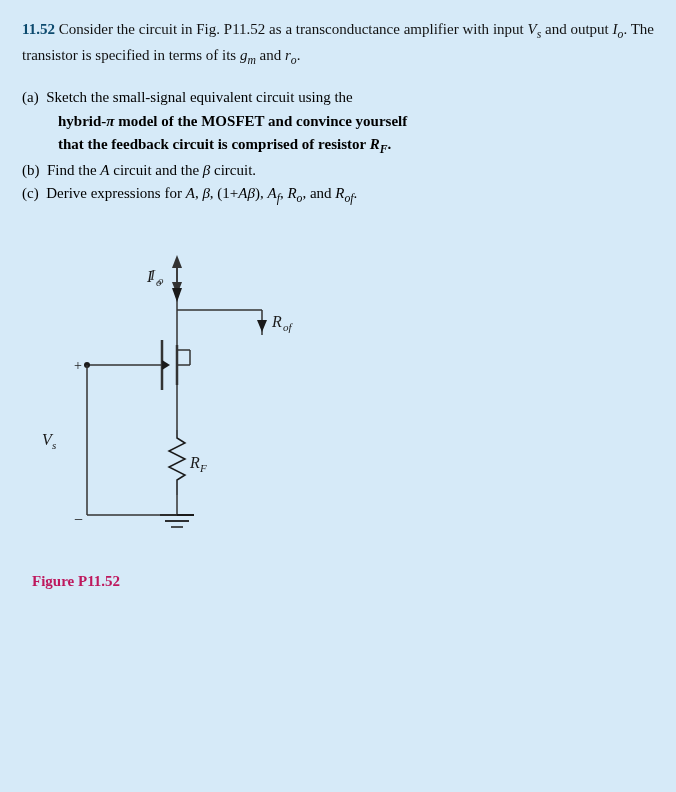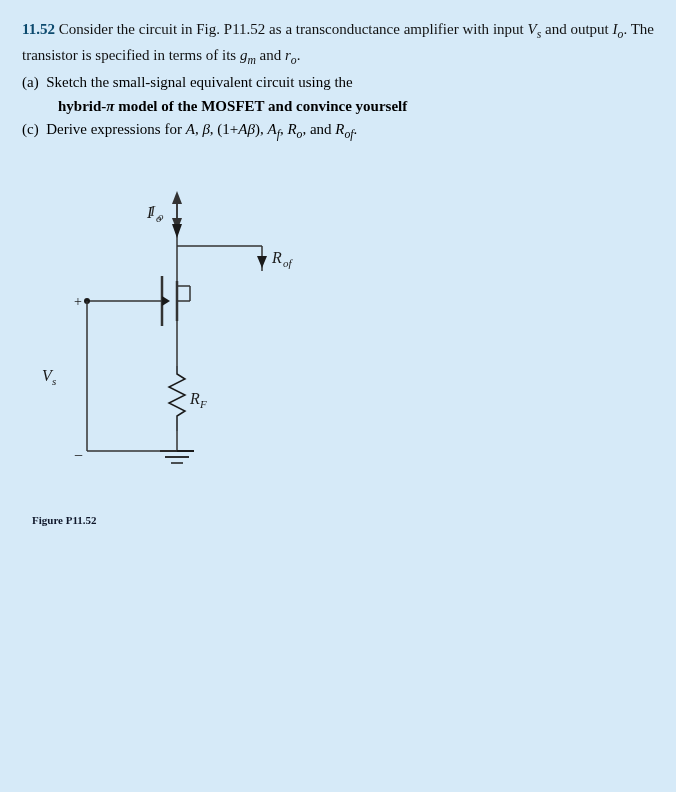--- a/index.html
+++ b/index.html
@@ -18,44 +18,44 @@
     .problem-text {
       line-height: 1.55;
       color: #111;
       text-align: justify;
     }
     .problem-number {
       color: #0c4a6e;
       font-weight: bold;
     }
     .part-list {
-      margin-top: 1px;
+      margin-top: 16px;
       padding-left: 0;
       list-style: none;
     }
     .part-list li {
       text-align: justify;
       line-height: 1.55;
       padding-left: 18px;
       text-indent: -18px;
     }
     .part-list li.indented {
       padding-left: 36px;
       text-indent: 0;
       font-weight: bold;
     }
     .figure-area {
       margin-top: 22px;
       position: relative;
       height: 360px;
     }
     .figure-caption {
-      color: #0f172a;
+      color: #be185d;
       font-weight: bold;
-      font-size: 11px;
+      font-size: 15px;
       position: absolute;
       bottom: 0;
       left: 10px;
     }
     
     .circuit-svg {
       position: absolute;
       top: 0;
       left: 0;
     }
@@ -71,20 +71,26 @@
     <span class="problem-number">11.52</span>
     Consider the circuit in Fig. P11.52 as a transconductance amplifier with input <span class="math-italic">V<sub>s</sub></span> and output <span class="math-italic">I<sub>o</sub></span>. The transistor is specified in terms of its <span class="math-italic">g<sub>m</sub></span> and <span class="math-italic">r<sub>o</sub></span>.
   </div>
 
   <ul class="part-list">
     <li>
       <span>(a)</span>&nbsp;&nbsp;Sketch the small-signal equivalent circuit using the
     </li>
     <li class="indented">
       hybrid-<span class="math-italic">π</span> model of the MOSFET and convince yourself
+    </li>
+    <li class="indented">
+      that the feedback circuit is comprised of resistor <span class="math-italic">R<sub>F</sub></span>.
+    </li>
+    <li>
+      <span>(b)</span>&nbsp;&nbsp;Find the <span class="math-italic">A</span> circuit and the <span class="math-italic">β</span> circuit.
     </li>
     <li>
       <span>(c)</span>&nbsp;&nbsp;Derive expressions for <span class="math-italic">A</span>, <span class="math-italic">β</span>, (1+<span class="math-italic">Aβ</span>), <span class="math-italic">A<sub>f</sub></span>, <span class="math-italic">R<sub>o</sub></span>, and <span class="math-italic">R<sub>of</sub></span>.
     </li>
   </ul>
 
   <div class="figure-area">
 
     <svg class="circuit-svg" width="420" height="330" viewBox="0 0 420 330">
 

